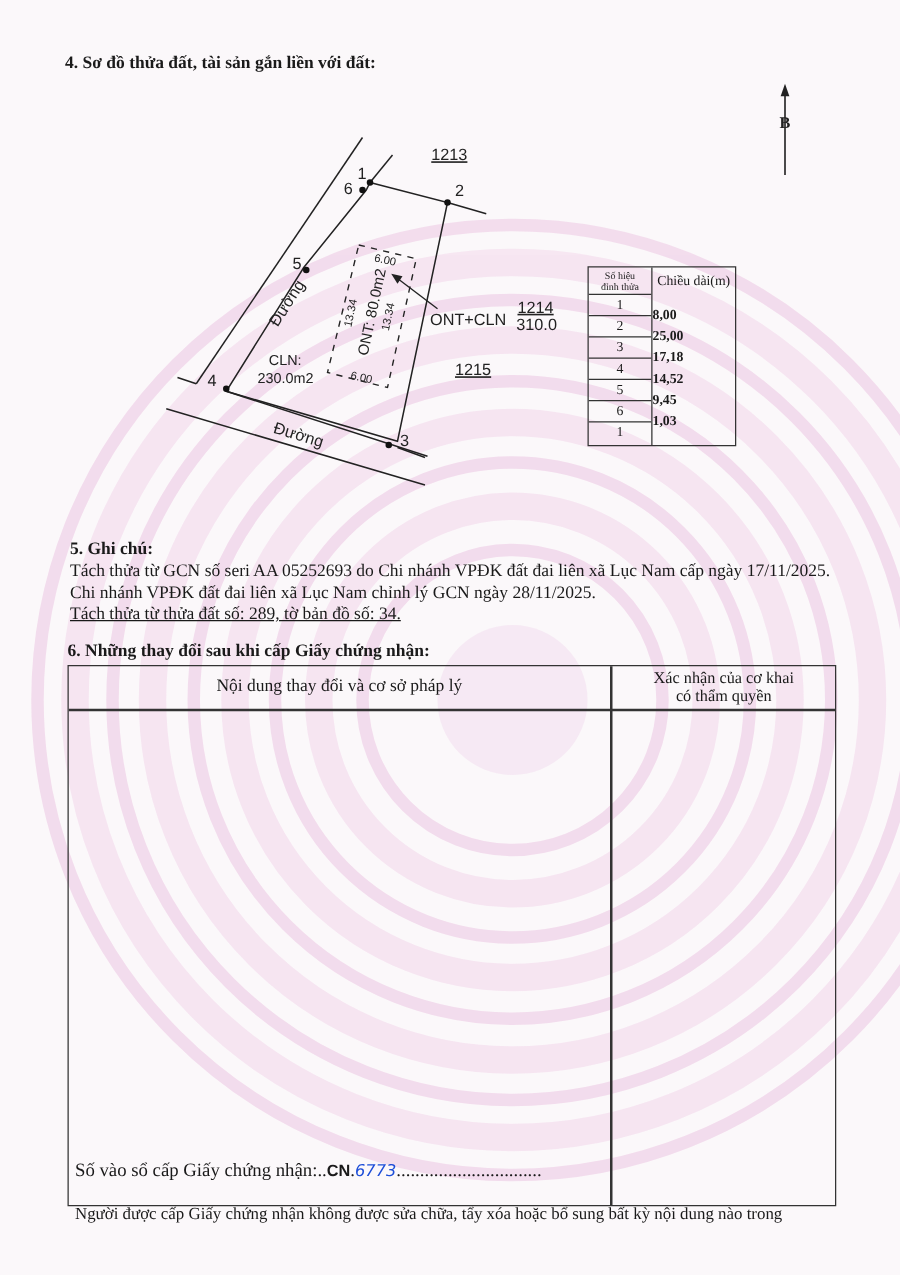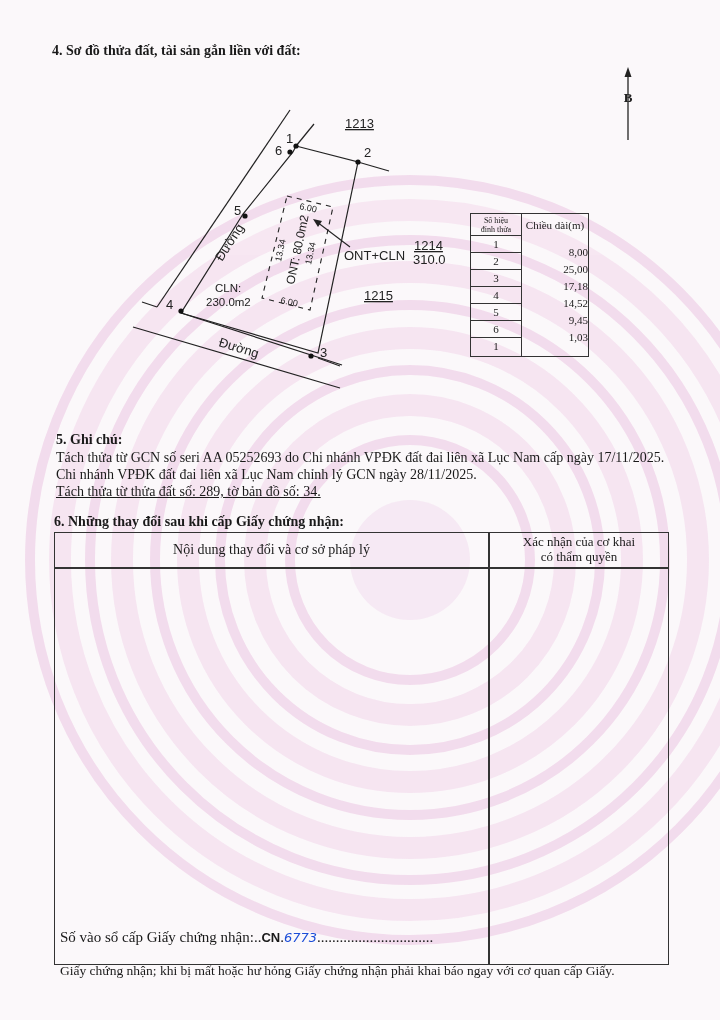--- a/index.html
+++ b/index.html
@@ -11,21 +11,21 @@
   .watermark { position: absolute; left: 0; top: 0; width: 720px; height: 1020px; pointer-events: none; }
   .abs { position: absolute; }
   .h-section { font-weight: bold; font-size: 14px; }
   .note-line { font-size: 14px; line-height: 17px; white-space: nowrap; }
   #diagram { position: absolute; left: 0; top: 0; width: 720px; height: 420px; }
   .vt-wrap { position: absolute; left: 470px; top: 213px; width: 119px; height: 144px; border: 1.5px solid #333; box-sizing: border-box; }
   .vt-col1 { position: absolute; left: 0; top: 0; width: 50px; height: 100%; border-right: 1.5px solid #333; }
   .vt-head1 { position: absolute; left: 0; top: 0; width: 50px; height: 22px; border-bottom: 1.5px solid #333; font-size: 8px; text-align: center; line-height: 9px; padding-top: 2px; box-sizing: border-box; }
   .vt-head2 { position: absolute; left: 51px; top: 0; width: 66px; height: 22px; font-size: 11px; text-align: center; line-height: 22px; }
   .vt-cell { position: absolute; left: 0; width: 50px; height: 17px; border-bottom: 1.5px solid #333; font-size: 11px; text-align: center; line-height: 17px; box-sizing: border-box; }
-  .vt-len { position: absolute; left: 51px; width: 66px; font-size: 11px; text-align: right; line-height: 14px; }
+  .vt-len { position: absolute; left: 51px; width: 66px; font-size: 11px; text-align: left; line-height: 14px; font-weight: bold; }
 
   .changes-table { position: absolute; left: 54px; top: 532px; width: 615px; height: 433px; border: 1.5px solid #333; box-sizing: border-box; }
   .ct-divider-v { position: absolute; left: 433px; top: 0; width: 1.5px; height: 100%; background: #333; }
   .ct-divider-h { position: absolute; left: 0; top: 34px; width: 100%; height: 1.5px; background: #333; }
   .ct-h1 { position: absolute; left: 0; top: 0; width: 433px; height: 34px; font-size: 14px; text-align: center; line-height: 34px; }
   .ct-h2 { position: absolute; left: 435px; top: 1px; width: 178px; font-size: 13px; text-align: center; line-height: 15px; }
   .ct-body1 { position: absolute; left: 0; top: 36px; width: 433px; height: 343px; }
   .ct-body2 { position: absolute; left: 435px; top: 36px; width: 178px; height: 343px; }
 
   .reg-line { position: absolute; left: 60px; top: 929px; font-size: 15px; white-space: nowrap; }
@@ -158,14 +158,14 @@
   </div>
   <div class="ct-body1"></div>
   <div class="ct-body2"></div>
 </div>
 
 <div class="reg-line">
   <span>Số vào sổ cấp Giấy chứng nhận:..</span><span class="reg-cn">CN</span><span>.</span><span class="reg-hand">6773</span><span>...............................</span>
 </div>
 
 <div class="warn">
-  <div>Giấy chứng nhận; khi bị mất hoặc hư hỏng Giấy chứng nhận phải khai báo ngay với cơ quan cấp Giấy.</div>
+  <div>Người được cấp Giấy chứng nhận không được sửa chữa, tẩy xóa hoặc bổ sung bất kỳ nội dung nào trong</div>
 </div>
 
 </body></html>

